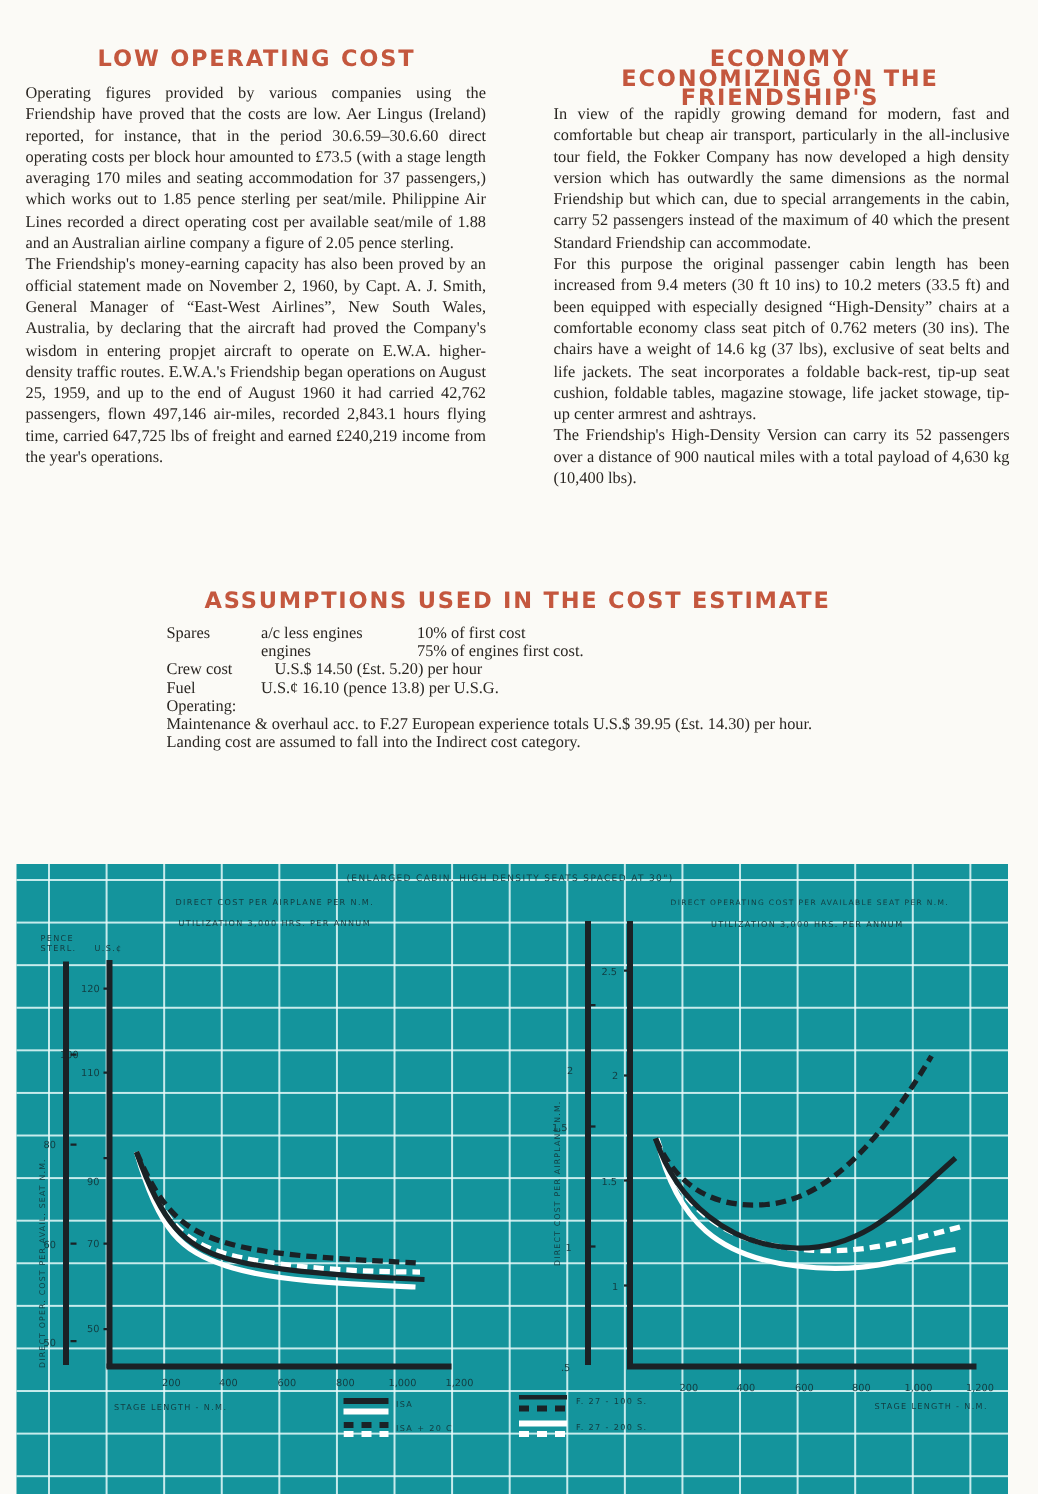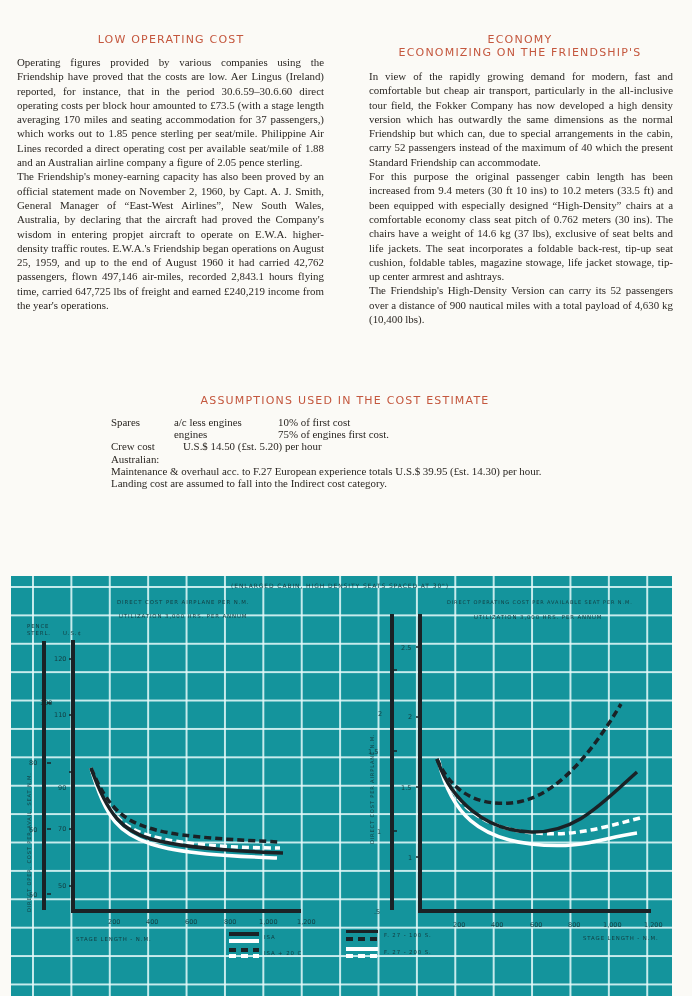--- a/index.html
+++ b/index.html
@@ -5,22 +5,22 @@
   html, body { margin: 0; padding: 0; }
   body {
     width: 692px; height: 996px; position: relative; overflow: hidden;
     background: #fbfaf6;
     font-family: "Liberation Serif", "DejaVu Serif", serif;
     color: #2a2622;
   }
   .heading {
     position: absolute; text-align: center;
     font-family: "DejaVu Sans", "Liberation Sans", sans-serif;
-    font-weight: normal; color: #c4573e; letter-spacing: 1.2px;
-    font-size: 11px; line-height: 13px;
+    font-weight: bold; color: #c4573e; letter-spacing: 1.2px;
+    font-size: 15px; line-height: 13px;
   }
   .col {
     position: absolute; font-size: 10.9px; line-height: 14.3px;
     text-align: justify; hyphens: manual; font-family: Liberation Serif, serif;
   }
   .col p { margin: 0; }
   .assump {
     position: absolute; left: 111px; top: 416px; width: 560px;
     font-size: 10.9px; line-height: 12.2px;
   }
@@ -83,21 +83,25 @@
   <div class="row">
       <span class="c1" style="width:63px"></span>
       <span class="c1" style="width:104px">engines</span>
       <span>75% of engines first cost.</span>
     </div>
   <div class="row">
       <span class="c1" style="width:72px">Crew cost</span>
       <span>U.S.$ 14.50 (£st. 5.20) per hour</span>
     </div>
   <div class="row">
-      <span class="c1" style="width:63px">Australian:</span>
+      <span class="c1" style="width:63px">Fuel</span>
+      <span>U.S.¢ 16.10 (pence 13.8) per U.S.G.</span>
+    </div>
+  <div class="row">
+      <span class="c1" style="width:63px">Operating:</span>
     </div>
   <div class="row">
       <span>Maintenance &amp; overhaul acc. to F.27 European experience totals U.S.$ 39.95 (£st. 14.30) per hour.</span>
     </div>
   <div class="row">
       <span>Landing cost are assumed to fall into the Indirect cost category.</span>
     </div>
 </div>
 
 <div class="panel">

